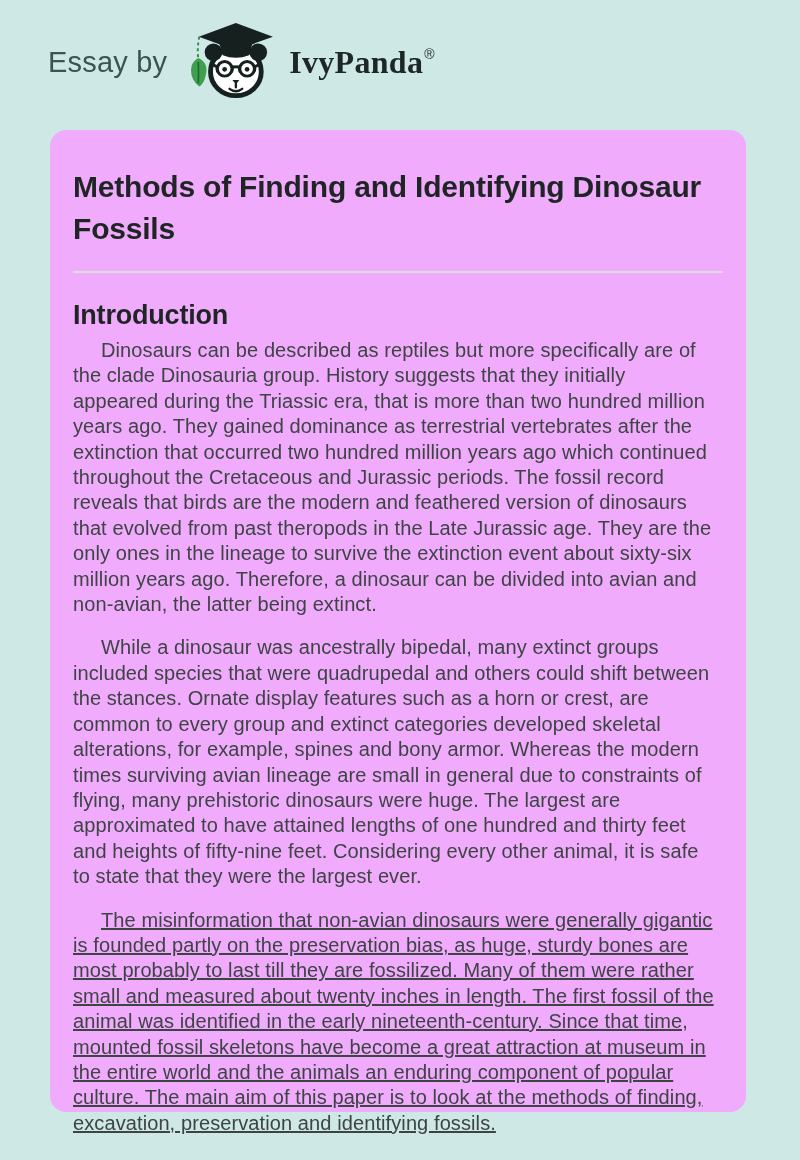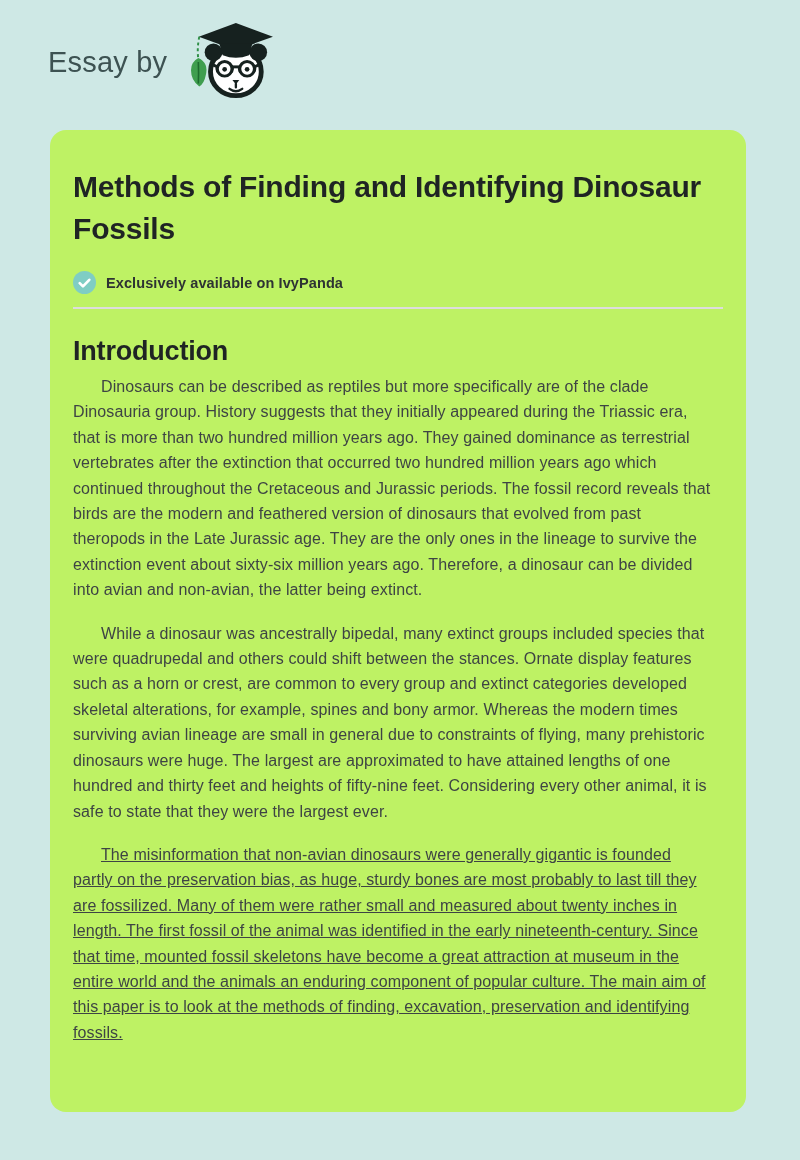--- a/index.html
+++ b/index.html
@@ -44,21 +44,21 @@
     font-weight: 400;
     vertical-align: 14px;
     margin-left: 1px;
   }
 
   
   .card {
     width: 696px;
     height: 982px;
     margin: 22px 50px 0 50px;
-    background: #bef264;
+    background: #f0abfc;
     border-radius: 16px;
     padding: 36px 23px 70px 23px;
   }
   h1.essay-title {
     margin: 0 0 21px 0;
     font-size: 30px;
     line-height: 42px;
     font-weight: 700;
     color: #1f2424;
     letter-spacing: -0.2px;
@@ -82,21 +82,21 @@
   }
   h2.section-heading {
     margin: 0 0 7px 0;
     font-size: 27px;
     font-weight: 700;
     color: #1f2424;
     letter-spacing: -0.2px;
   }
   p.body-para {
     margin: 0 8px 18px 0;
-    font-size: 16px;
+    font-size: 20px;
     line-height: 25.4px;
     color: #3e4444;
     text-indent: 28px;
     letter-spacing: 0.1px;
   }
   p.body-para:last-child { margin-bottom: 0; text-decoration: underline; }
 </style>
 </head>
 <body>
 
@@ -129,34 +129,26 @@
 
         <polygon points="55,1 93,15 55,29 17,15" fill="#16211f"></polygon>
         <path d="M38 22 h34 l-3.5 12 a38 38 0 0 1 -27 0 z" fill="#16211f"></path>
 
         <path d="M17.5 15 q-2.5 12 -1 23" stroke="#2f8f46" stroke-width="2" stroke-dasharray="3 3" fill="none"></path>
 
         <path d="M16.5 37 q11 5 7.5 18 q-1.5 8 -6.5 11 q-8.5 -6 -8.5 -16.5 q0 -8.5 7.5 -12.5 z" fill="#3f9e4f"></path>
         <path d="M16.5 41 q0.5 11 0 22" stroke="#1c6b2e" stroke-width="1.6" fill="none"></path>
       </svg>
     </span>
+    <span class="brand"><span>IvyPanda</span><sup>®</sup></span>
   </header>
 
   <main class="card">
     <h1 class="essay-title">Methods of Finding and Identifying Dinosaur Fossils</h1>
 
-    <div class="badge-row">
-      <span class="check-circle">
-        <svg viewBox="0 0 24 24" width="23" height="23" aria-hidden="true">
-          <circle cx="12" cy="12" r="12" fill="#7fcdc4"></circle>
-          <path d="M7 12.6 l3.4 3.4 L17 9.2" stroke="#ffffff" stroke-width="2.8" fill="none" stroke-linecap="round" stroke-linejoin="round"></path>
-        </svg>
-      </span>
-      <span class="badge-label">Exclusively available on IvyPanda</span>
-    </div>
 
     <hr class="divider">
 
     <h2 class="section-heading">Introduction</h2>
 
     <p class="body-para">Dinosaurs can be described as reptiles but more specifically are of the clade Dinosauria group. History suggests that they initially appeared during the Triassic era, that is more than two hundred million years ago. They gained dominance as terrestrial vertebrates after the extinction that occurred two hundred million years ago which continued throughout the Cretaceous and Jurassic periods. The fossil record reveals that birds are the modern and feathered version of dinosaurs that evolved from past theropods in the Late Jurassic age. They are the only ones in the lineage to survive the extinction event about sixty-six million years ago. Therefore, a dinosaur can be divided into avian and non-avian, the latter being extinct.</p>
     <p class="body-para">While a dinosaur was ancestrally bipedal, many extinct groups included species that were quadrupedal and others could shift between the stances. Ornate display features such as a horn or crest, are common to every group and extinct categories developed skeletal alterations, for example, spines and bony armor. Whereas the modern times surviving avian lineage are small in general due to constraints of flying, many prehistoric dinosaurs were huge. The largest are approximated to have attained lengths of one hundred and thirty feet and heights of fifty-nine feet. Considering every other animal, it is safe to state that they were the largest ever.</p>
     <p class="body-para">The misinformation that non-avian dinosaurs were generally gigantic is founded partly on the preservation bias, as huge, sturdy bones are most probably to last till they are fossilized. Many of them were rather small and measured about twenty inches in length. The first fossil of the animal was identified in the early nineteenth-century. Since that time, mounted fossil skeletons have become a great attraction at museum in the entire world and the animals an enduring component of popular culture. The main aim of this paper is to look at the methods of finding, excavation, preservation and identifying fossils.</p>
   </main>
 

